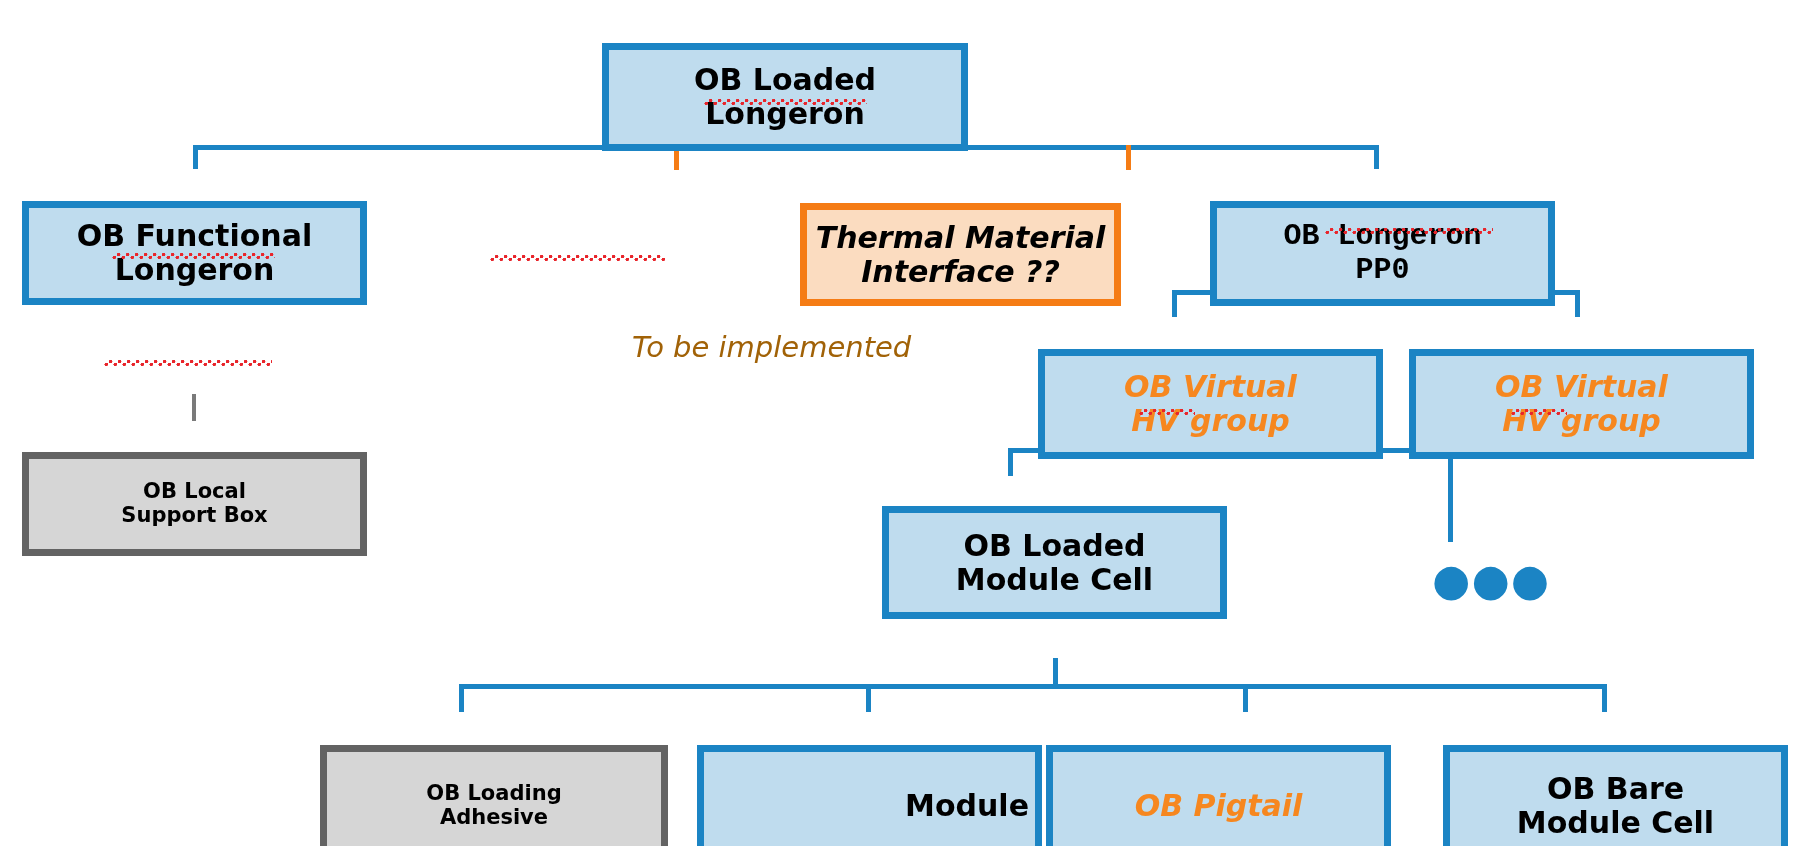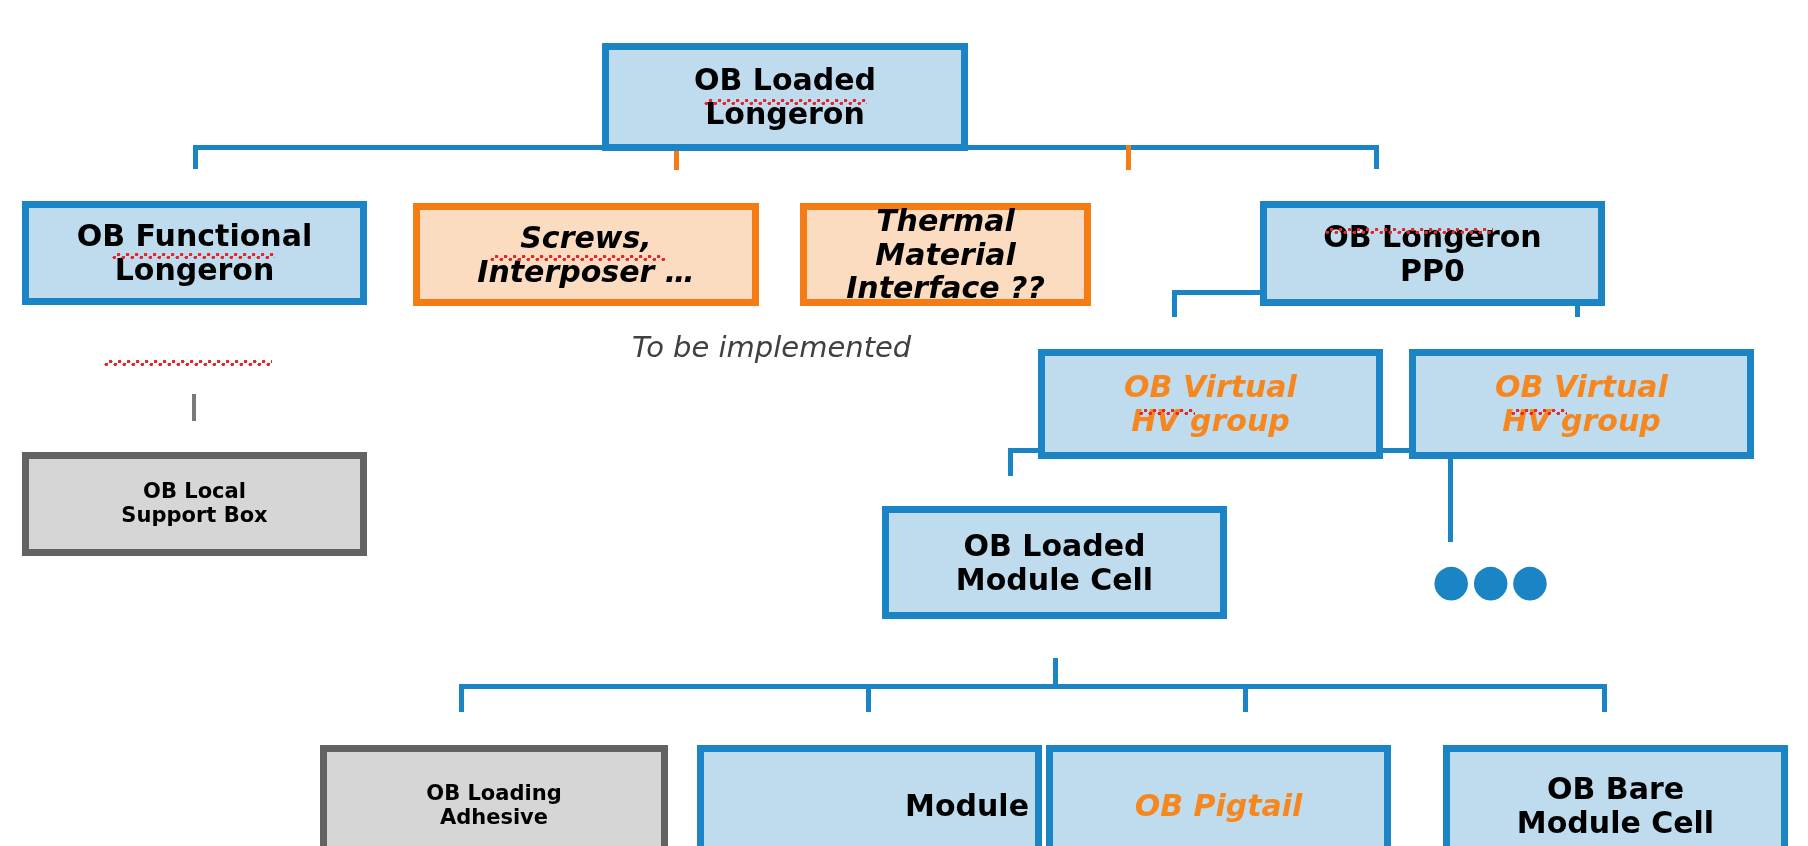--- a/index.html
+++ b/index.html
@@ -72,21 +72,21 @@
     z-index: 1;
   }
   .edge-orange { background: #f57c15; }
   .edge-gray   { background: #7a7a7a; }
 
   
   .note {
     position: absolute;
     font-style: italic;
     font-weight: normal;
-    color: #404040;
+    color: #a16207;
     font-size: 29px;
     white-space: nowrap;
     z-index: 4;
     font-family: "DejaVu Sans", sans-serif;
     text-align: center;
   }
   .ellipsis {
     position: absolute;
     color: #1b84c4;
     font-weight: bold;
@@ -160,32 +160,28 @@
 Longeron</span>
   </div>
   <div class="sq" style="left:704px; top:99px; width:163px;"></div>
 
   <div class="node n-blue" style="left:22px; top:168px; width:345px; height:104px;">
     <span class="lbl">OB Functional
 Longeron</span>
   </div>
   <div class="sq" style="left:112px; top:253px; width:163px;"></div>
 
-  <div class="node n-orange" style="left:413px; top:170px; width:346px; height:103px;">
-    <span class="lbl">Screws,
-Interposer …</span>
-  </div>
   <div class="sq" style="left:490px; top:255px; width:175px;"></div>
 
-  <div class="node n-orange" style="left:800px; top:170px; width:291px; height:103px;">
+  <div class="node n-orange" style="left:800px; top:170px; width:321px; height:103px;">
     <span class="lbl">Thermal Material
 Interface ??</span>
   </div>
 
-  <div class="node n-blue" style="left:1260px; top:168px; width:345px; height:105px;">
+  <div class="node n-blue" style="left:1210px; top:168px; width:345px; height:105px;font-family:Liberation Mono, monospace;">
     <span class="lbl">OB Longeron
 PP0</span>
   </div>
   <div class="sq" style="left:1325px; top:228px; width:168px;"></div>
 
   <div class="sq" style="left:104px; top:360px; width:168px;"></div>
 
   <div class="node n-gray" style="left:22px; top:419px; width:345px; height:104px;">
     <span class="lbl">OB Local
 Support Box</span>

